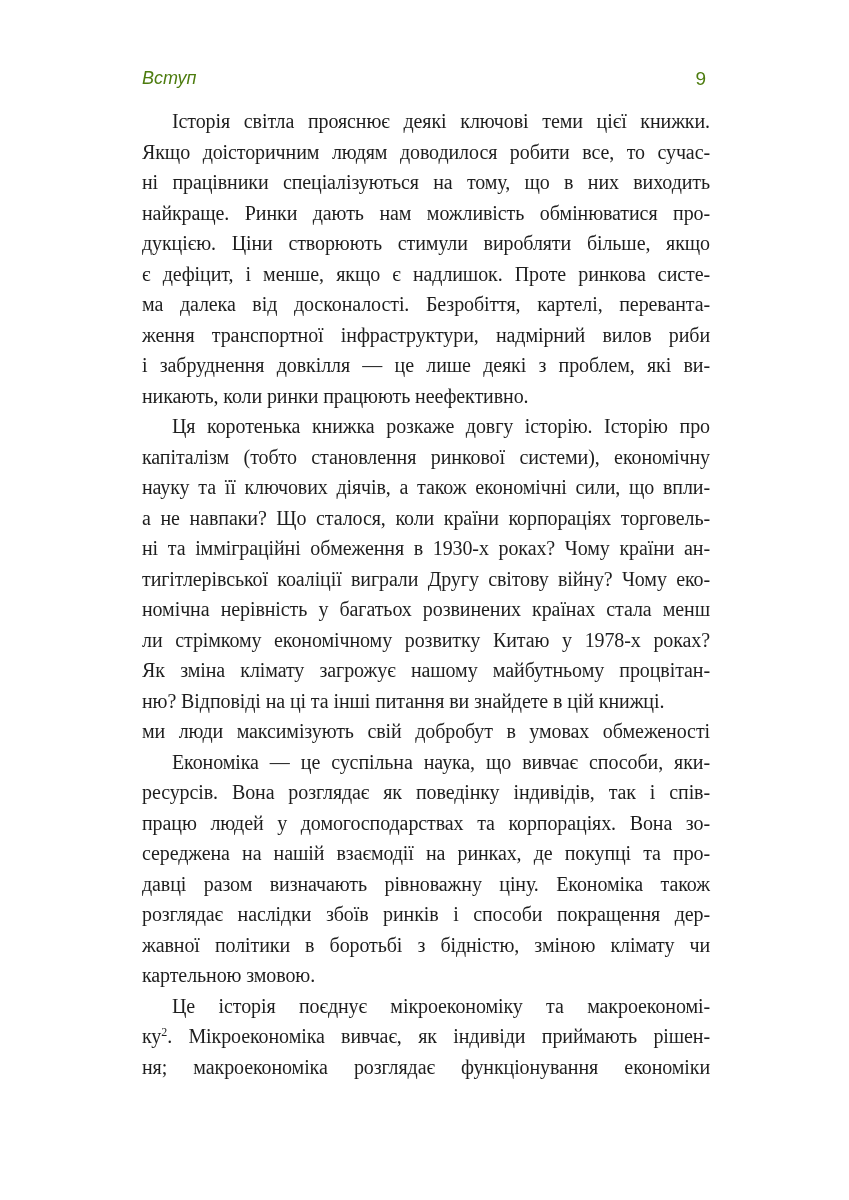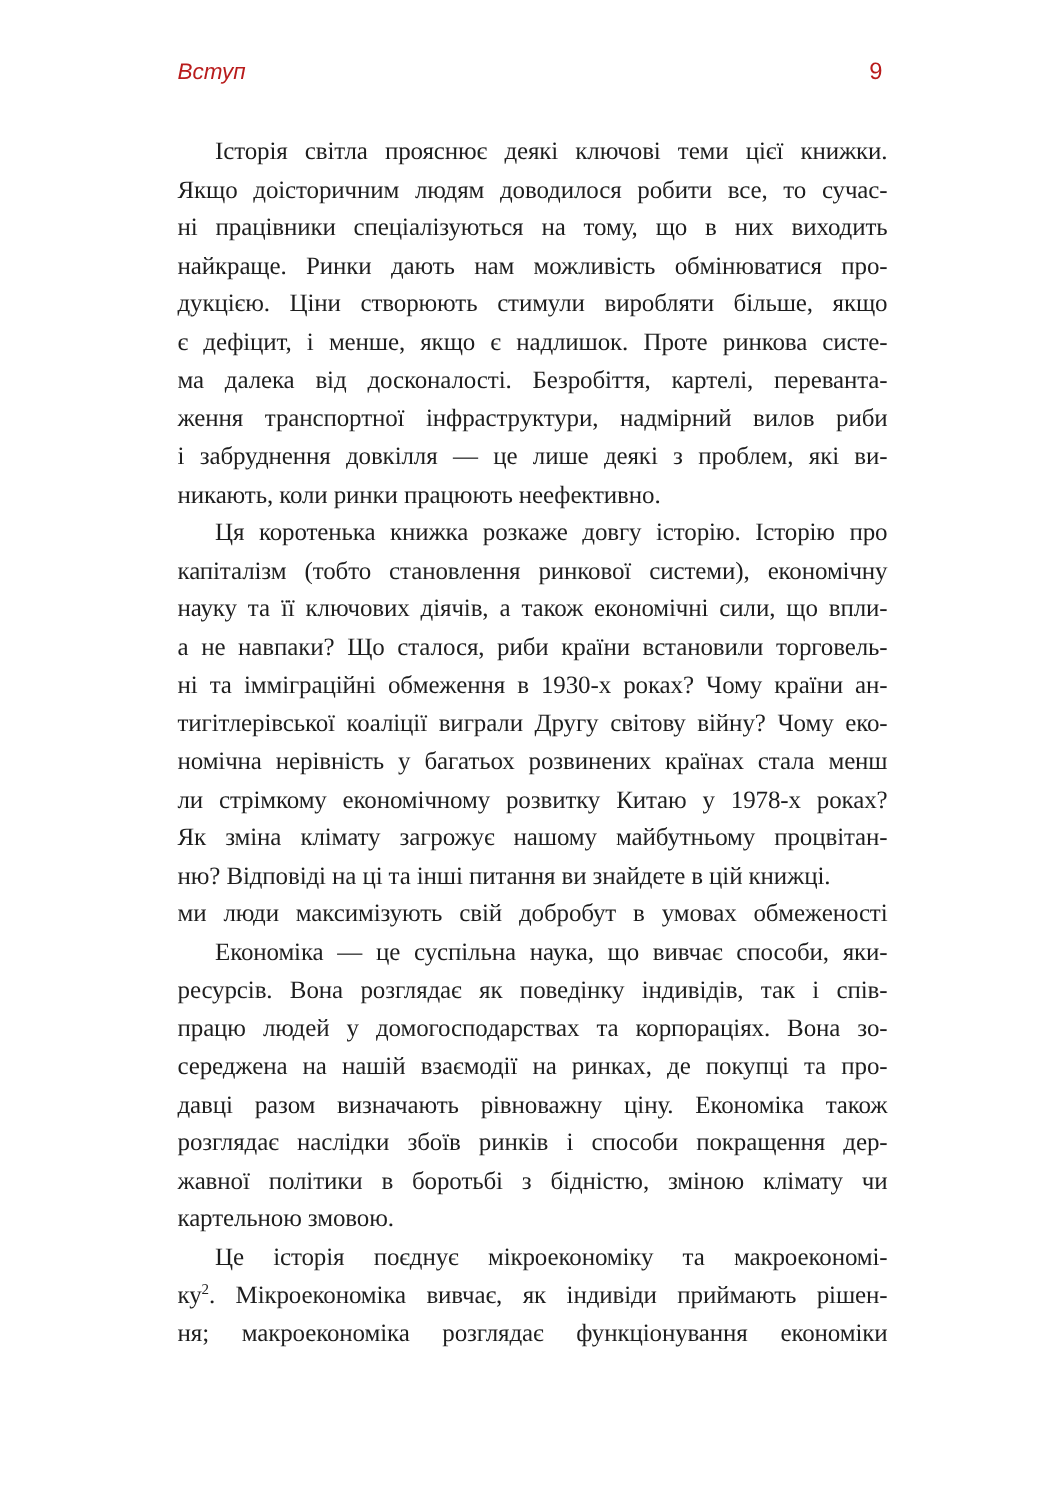--- a/index.html
+++ b/index.html
@@ -9,27 +9,27 @@
     }
     body {
       width: 849px;
       height: 1200px;
       position: relative;
       overflow: hidden;
       color: #1e1e1e;
     }
     .running-head {
       position: absolute;
-      top: 47px;
+      top: 68px;
       left: 142px;
       width: 564px;
       height: 30px;
       font-family: "DejaVu Sans", sans-serif;
       font-size: 17px;
-      color: #b91c1c;
+      color: #4d7c0f;
     }
     .running-title {
       position: absolute;
       left: 0;
       top: 0;
       font-style: italic;
       font-family: "Liberation Sans", sans-serif;
       font-size: 18px;
     }
     .page-number {
@@ -91,21 +91,21 @@
     <span class="line">ма далека від досконалості. Безробіття, картелі, переванта-</span>
     <span class="line">ження транспортної інфраструктури, надмірний вилов риби</span>
     <span class="line">і забруднення довкілля — це лише деякі з проблем, які ви-</span>
     <span class="line last">никають, коли ринки працюють неефективно.</span>
   </p>
 
   <p class="para">
     <span class="line indent">Ця коротенька книжка розкаже довгу історію. Історію про</span>
     <span class="line">капіталізм (тобто становлення ринкової системи), економічну</span>
     <span class="line">науку та її ключових діячів, а також економічні сили, що впли-</span>
-    <span class="line">а не навпаки? Що сталося, риби країни встановили торговель-</span>
+    <span class="line">а не навпаки? Що сталося, коли країни корпораціях торговель-</span>
     <span class="line">ні та імміграційні обмеження в 1930-х роках? Чому країни ан-</span>
     <span class="line">тигітлерівської коаліції виграли Другу світову війну? Чому еко-</span>
     <span class="line">номічна нерівність у багатьох розвинених країнах стала менш</span>
     <span class="line">ли стрімкому економічному розвитку Китаю у 1978-х роках?</span>
     <span class="line">Як зміна клімату загрожує нашому майбутньому процвітан-</span>
     <span class="line last">ню? Відповіді на ці та інші питання ви знайдете в цій книжці.</span>
   </p>
 
   <p class="para">
     <span class="line">ми люди максимізують свій добробут в умовах обмеженості</span>

